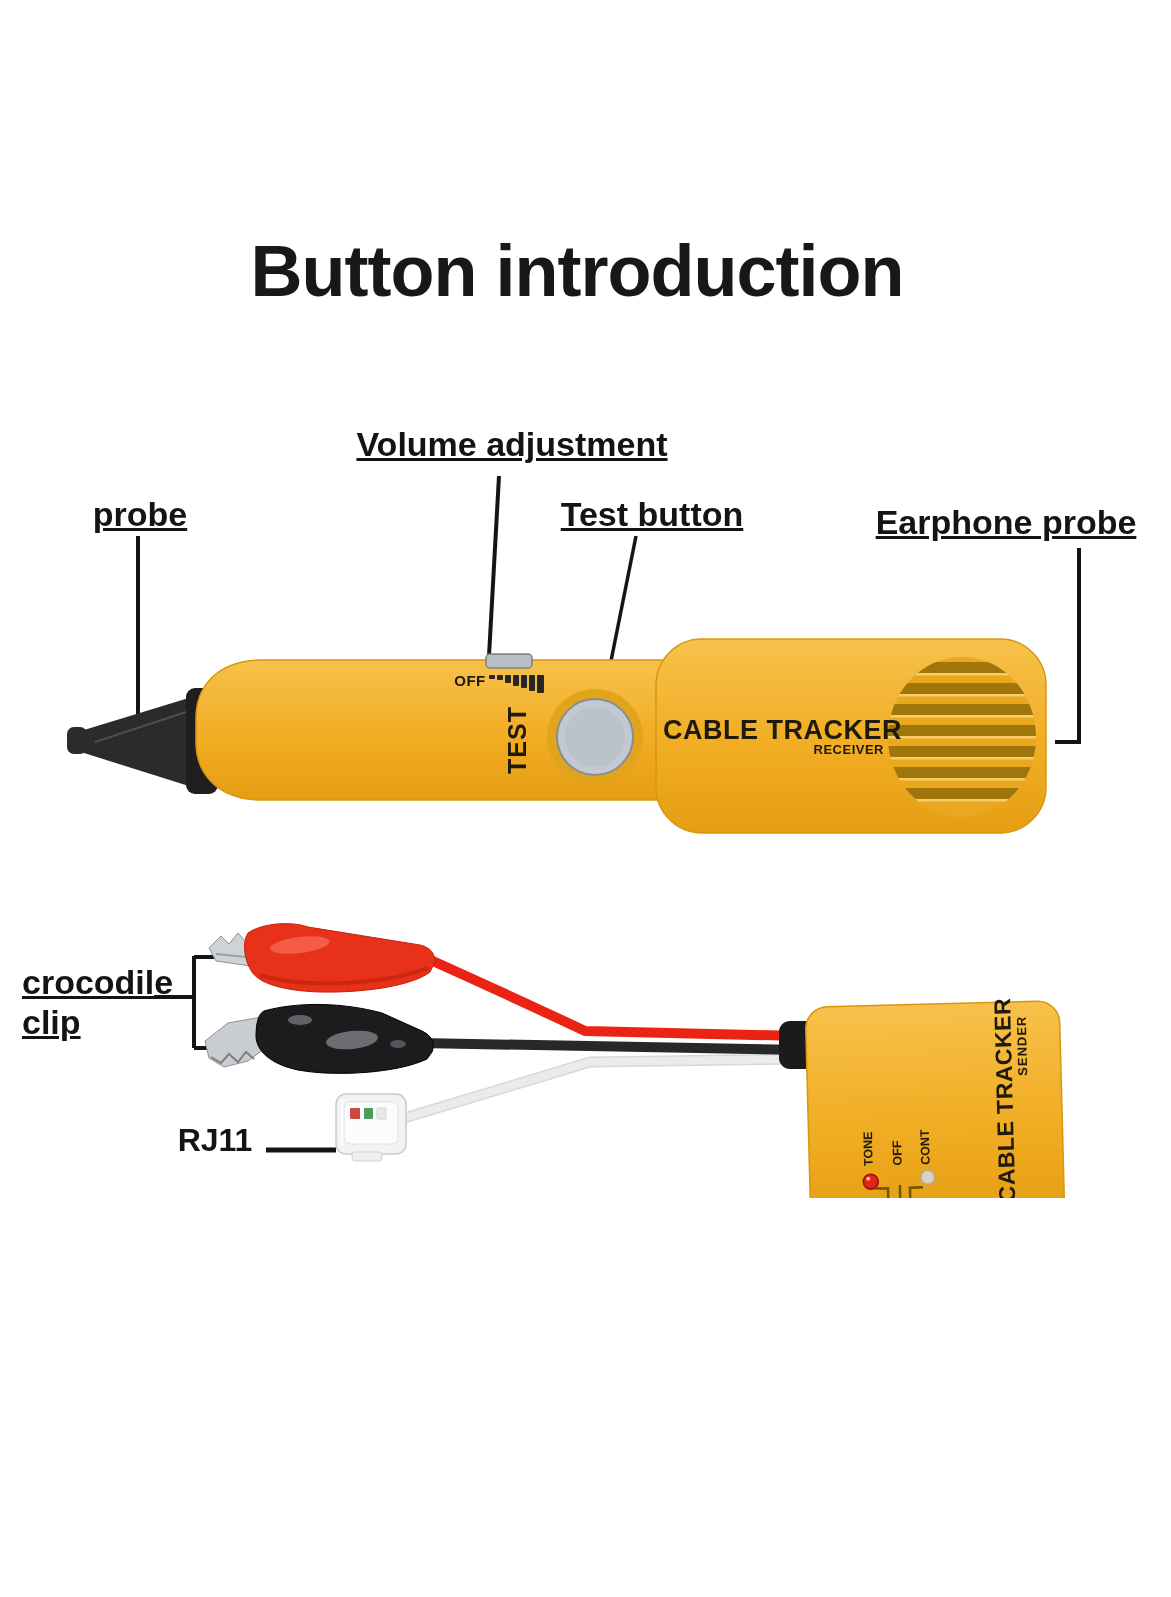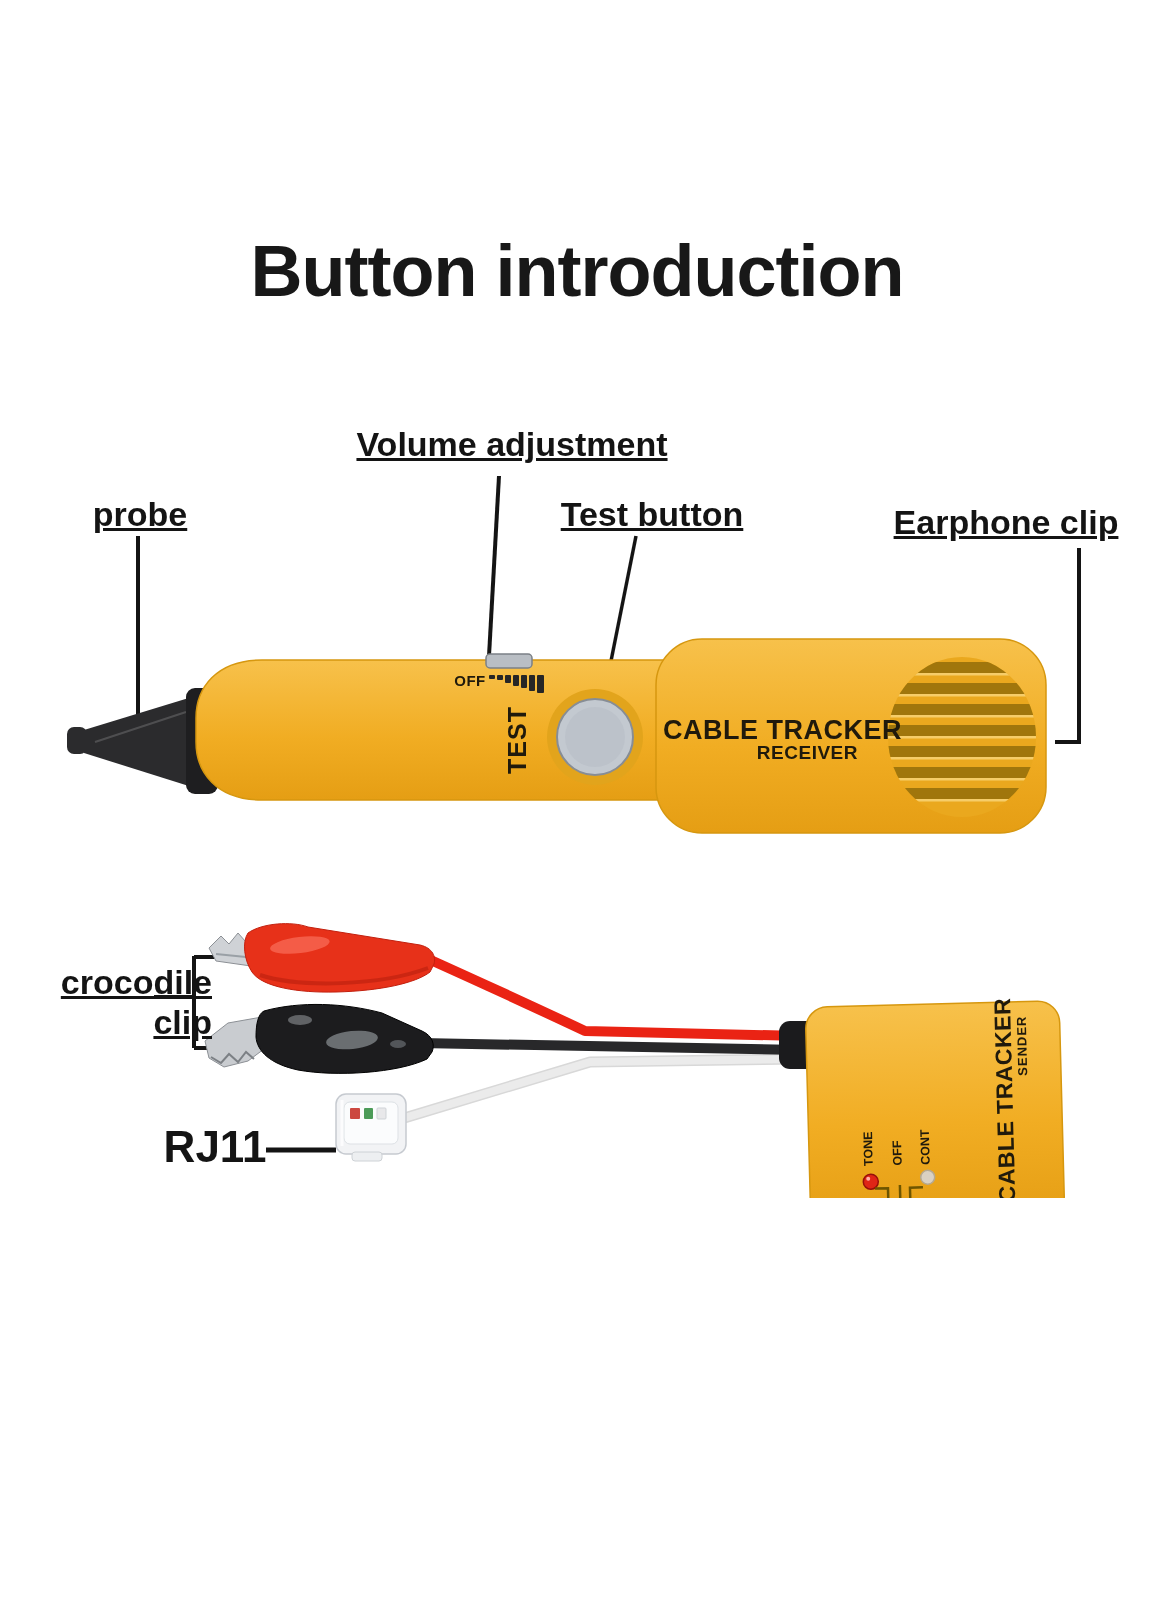--- a/index.html
+++ b/index.html
@@ -8,21 +8,21 @@
     font-family:"Liberation Sans",sans-serif;color:#141414;
   }
   #art{position:absolute;left:0;top:0;}
   .lbl{position:absolute;white-space:nowrap;line-height:1.05;color:#141414;}
   .cx{transform:translateX(-50%);}
   .ctr{transform:translate(-50%,-50%);}
   .t-title{font-size:72px;font-weight:700;letter-spacing:-1px;color:#181818;}
   .t-label{font-size:34px;font-weight:700;text-decoration:underline;}
   .t-cap{font-size:42px;font-weight:700;}
   .t-dev{color:#201a0c;font-weight:700;}
-  .wrap{white-space:normal;text-align:right;}
+  .wrap{white-space:normal;text-align:left;}
   .rot-90{transform:translate(-50%,-50%) rotate(-90deg);}
   #sender-marks{position:absolute;left:808px;top:1004px;width:254px;height:217px;
     transform:rotate(-1.5deg);transform-origin:50% 50%;}
 </style>
 </head>
 <body>
 
 <div id="stage">
 
   <svg id="art" width="1171" height="1597" viewBox="0 0 1171 1597">
@@ -136,29 +136,29 @@
       </g>
       <rect x="888" y="1212" width="29" height="13" rx="3" fill="#b7b8ba" stroke="#88898b" stroke-width="1"></rect>
     </g>
   </svg>
 
   <div class="lbl t-title cx" style="left:577px;top:234px;">Button introduction</div>
 
   <div class="lbl t-label cx" style="left:140px;top:497px;">probe</div>
   <div class="lbl t-label cx" style="left:512px;top:427px;">Volume adjustment</div>
   <div class="lbl t-label cx" style="left:652px;top:497px;">Test button</div>
-  <div class="lbl t-label cx" style="left:1006px;top:505px;">Earphone clip</div>
+  <div class="lbl t-label cx" style="left:1006px;top:505px;">Earphone probe</div>
   <div class="lbl t-label cx wrap" style="left:117px;top:962px;width:190px;line-height:1.18;">crocodile clip</div>
-  <div class="lbl cx" style="left:215px;top:1124px;font-size:44px;font-weight:700;">RJ11</div>
+  <div class="lbl cx" style="left:215px;top:1124px;font-size:32px;font-weight:700;">RJ11</div>
   <div class="lbl t-label cx" style="left:901px;top:1247px;">switch</div>
 
   <div class="lbl t-dev ctr" style="left:470px;top:681px;font-size:15px;letter-spacing:0.5px;">OFF</div>
   <div class="lbl t-dev rot-90" style="left:517px;top:740px;font-size:25px;letter-spacing:1px;">TEST</div>
   <div class="lbl t-dev" style="left:663px;top:716px;font-size:27px;letter-spacing:0.5px;">CABLE TRACKER</div>
-  <div class="lbl t-dev" style="left:858px;top:743px;font-size:19px;letter-spacing:0.5px;transform:translateX(-100%);">RECEIVER</div>
+  <div class="lbl t-dev" style="left:884px;top:743px;font-size:13px;letter-spacing:0.5px;transform:translateX(-100%);">RECEIVER</div>
 
   <div id="sender-marks">
     <div class="lbl t-dev rot-90" style="left:197px;top:98px;font-size:23px;letter-spacing:0.5px;">CABLE TRACKER</div>
     <div class="lbl t-dev rot-90" style="left:216px;top:44px;font-size:13px;letter-spacing:1px;">SENDER</div>
     <div class="lbl t-dev rot-90" style="left:60px;top:143px;font-size:12.5px;">TONE</div>
     <div class="lbl t-dev rot-90" style="left:89px;top:148px;font-size:12.5px;">OFF</div>
     <div class="lbl t-dev rot-90" style="left:117px;top:143px;font-size:12.5px;">CONT</div>
   </div>
 
 </div>

